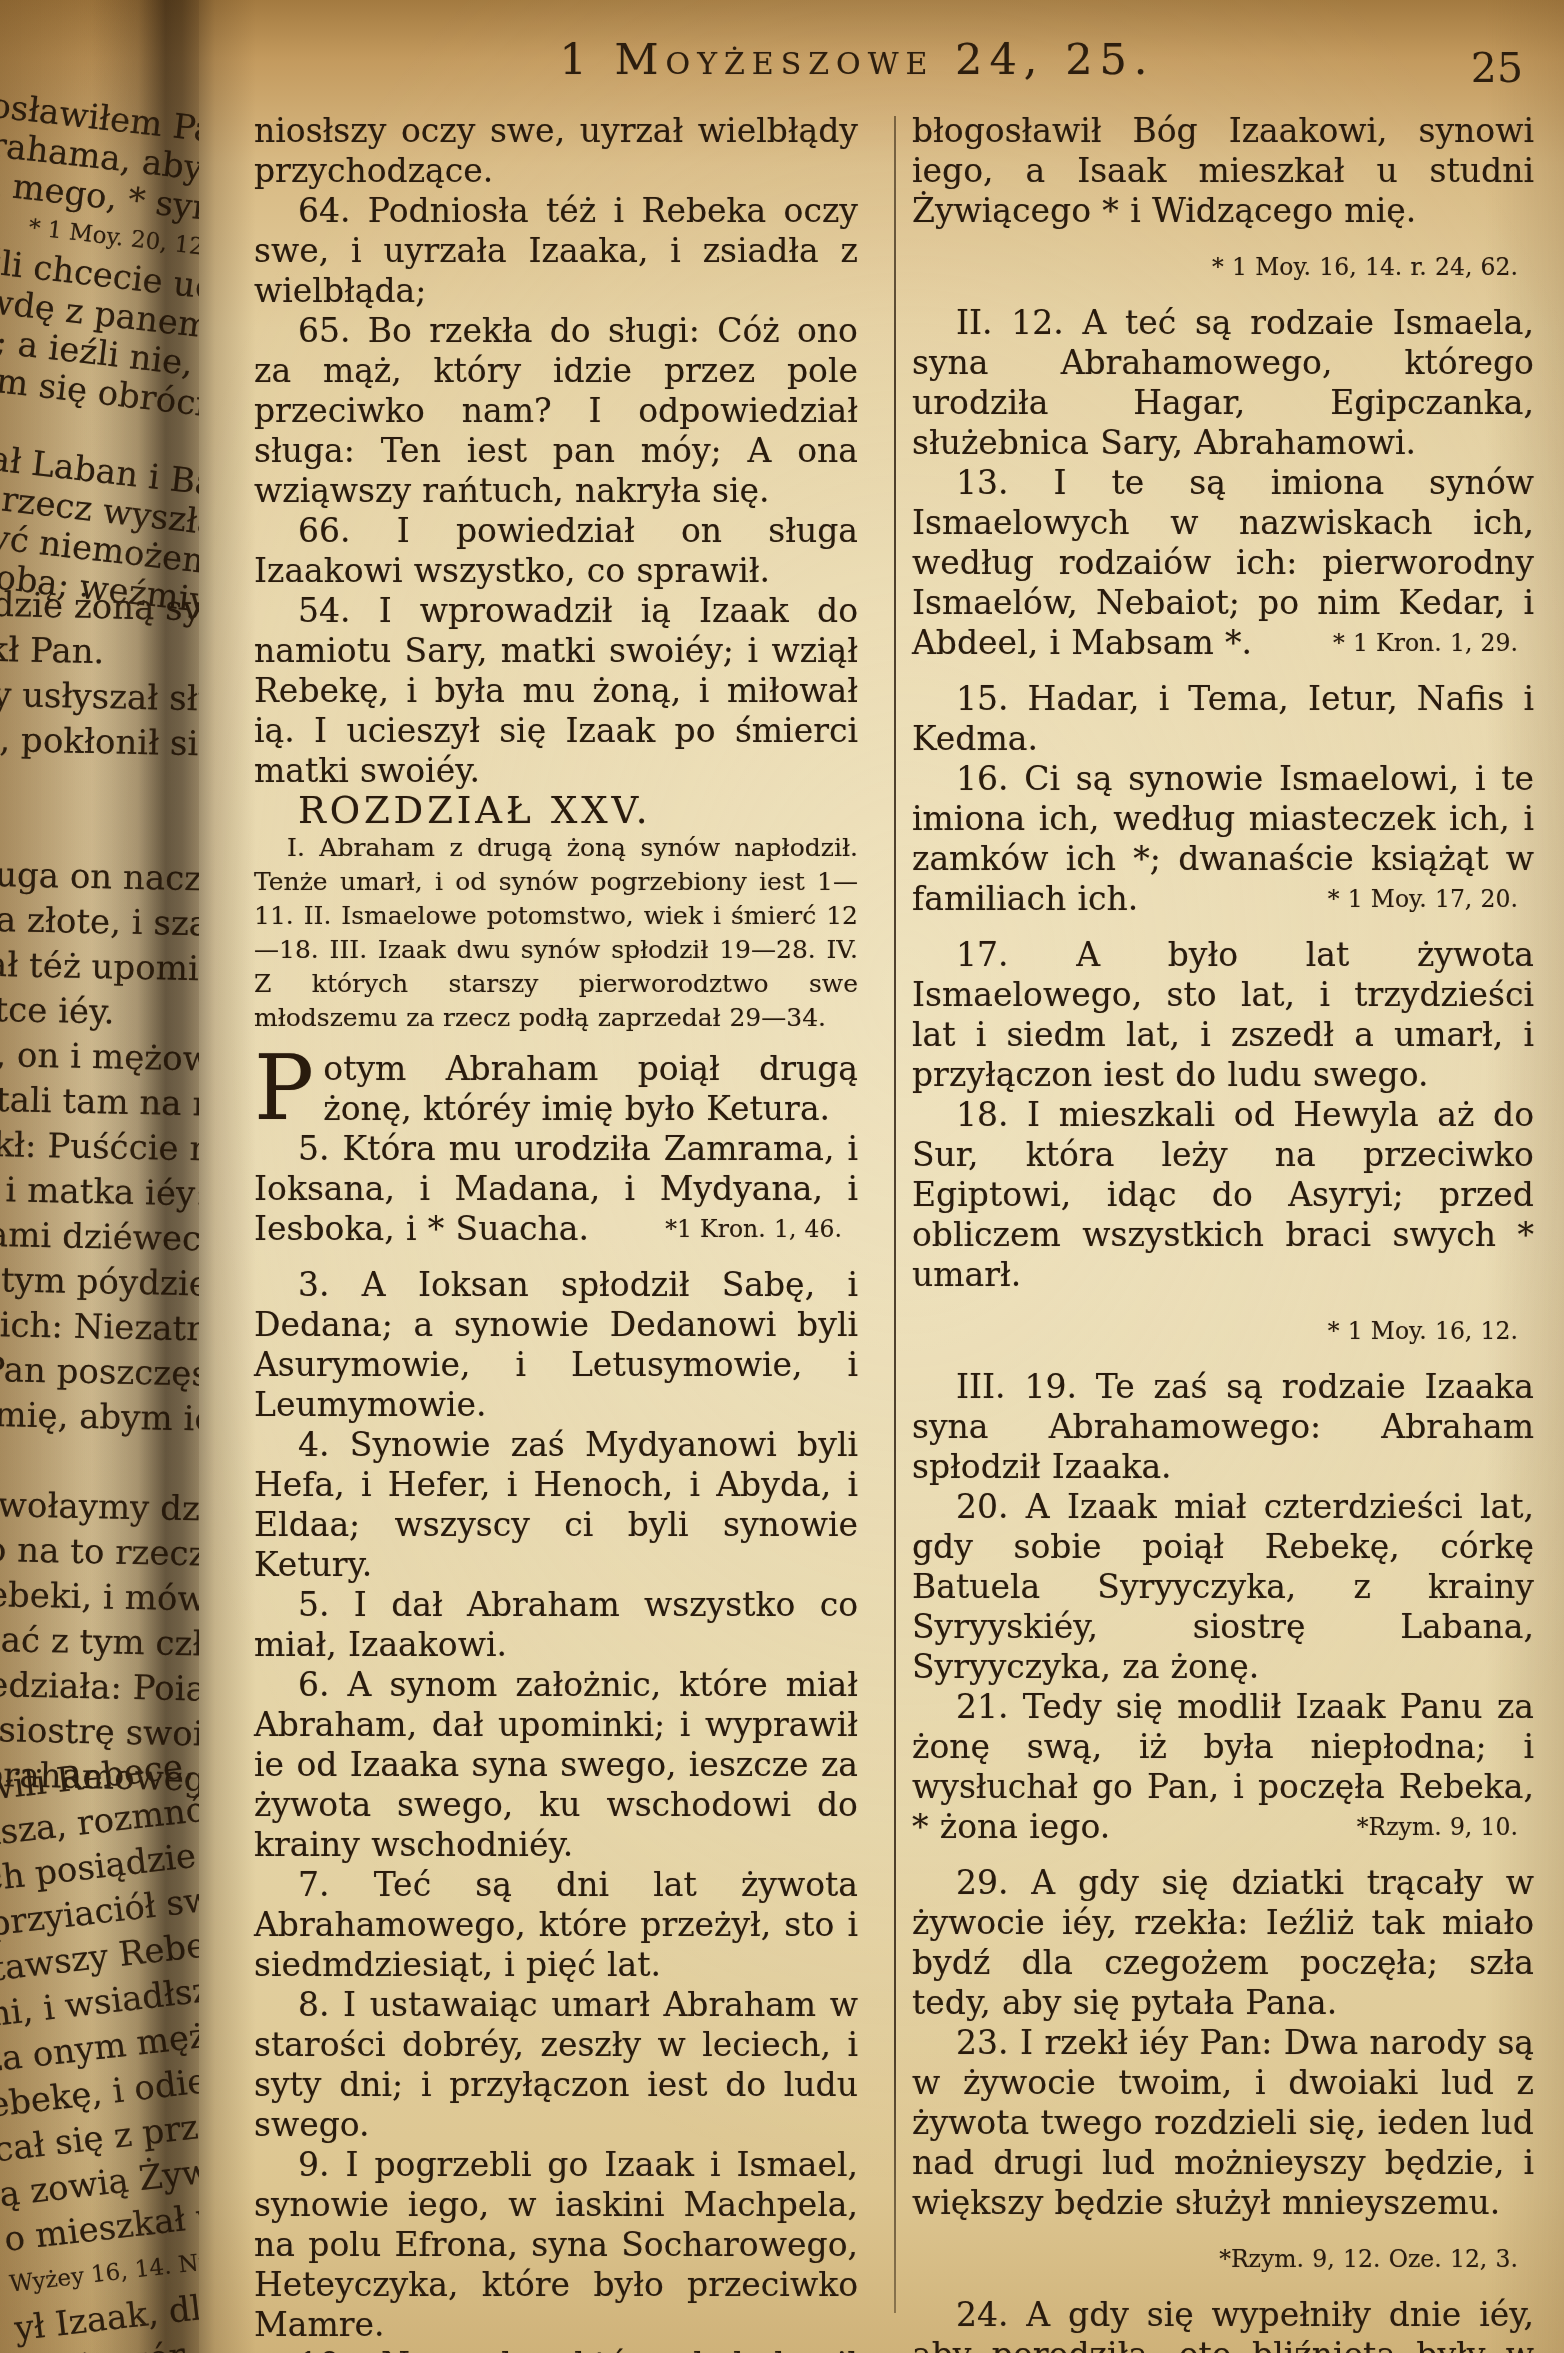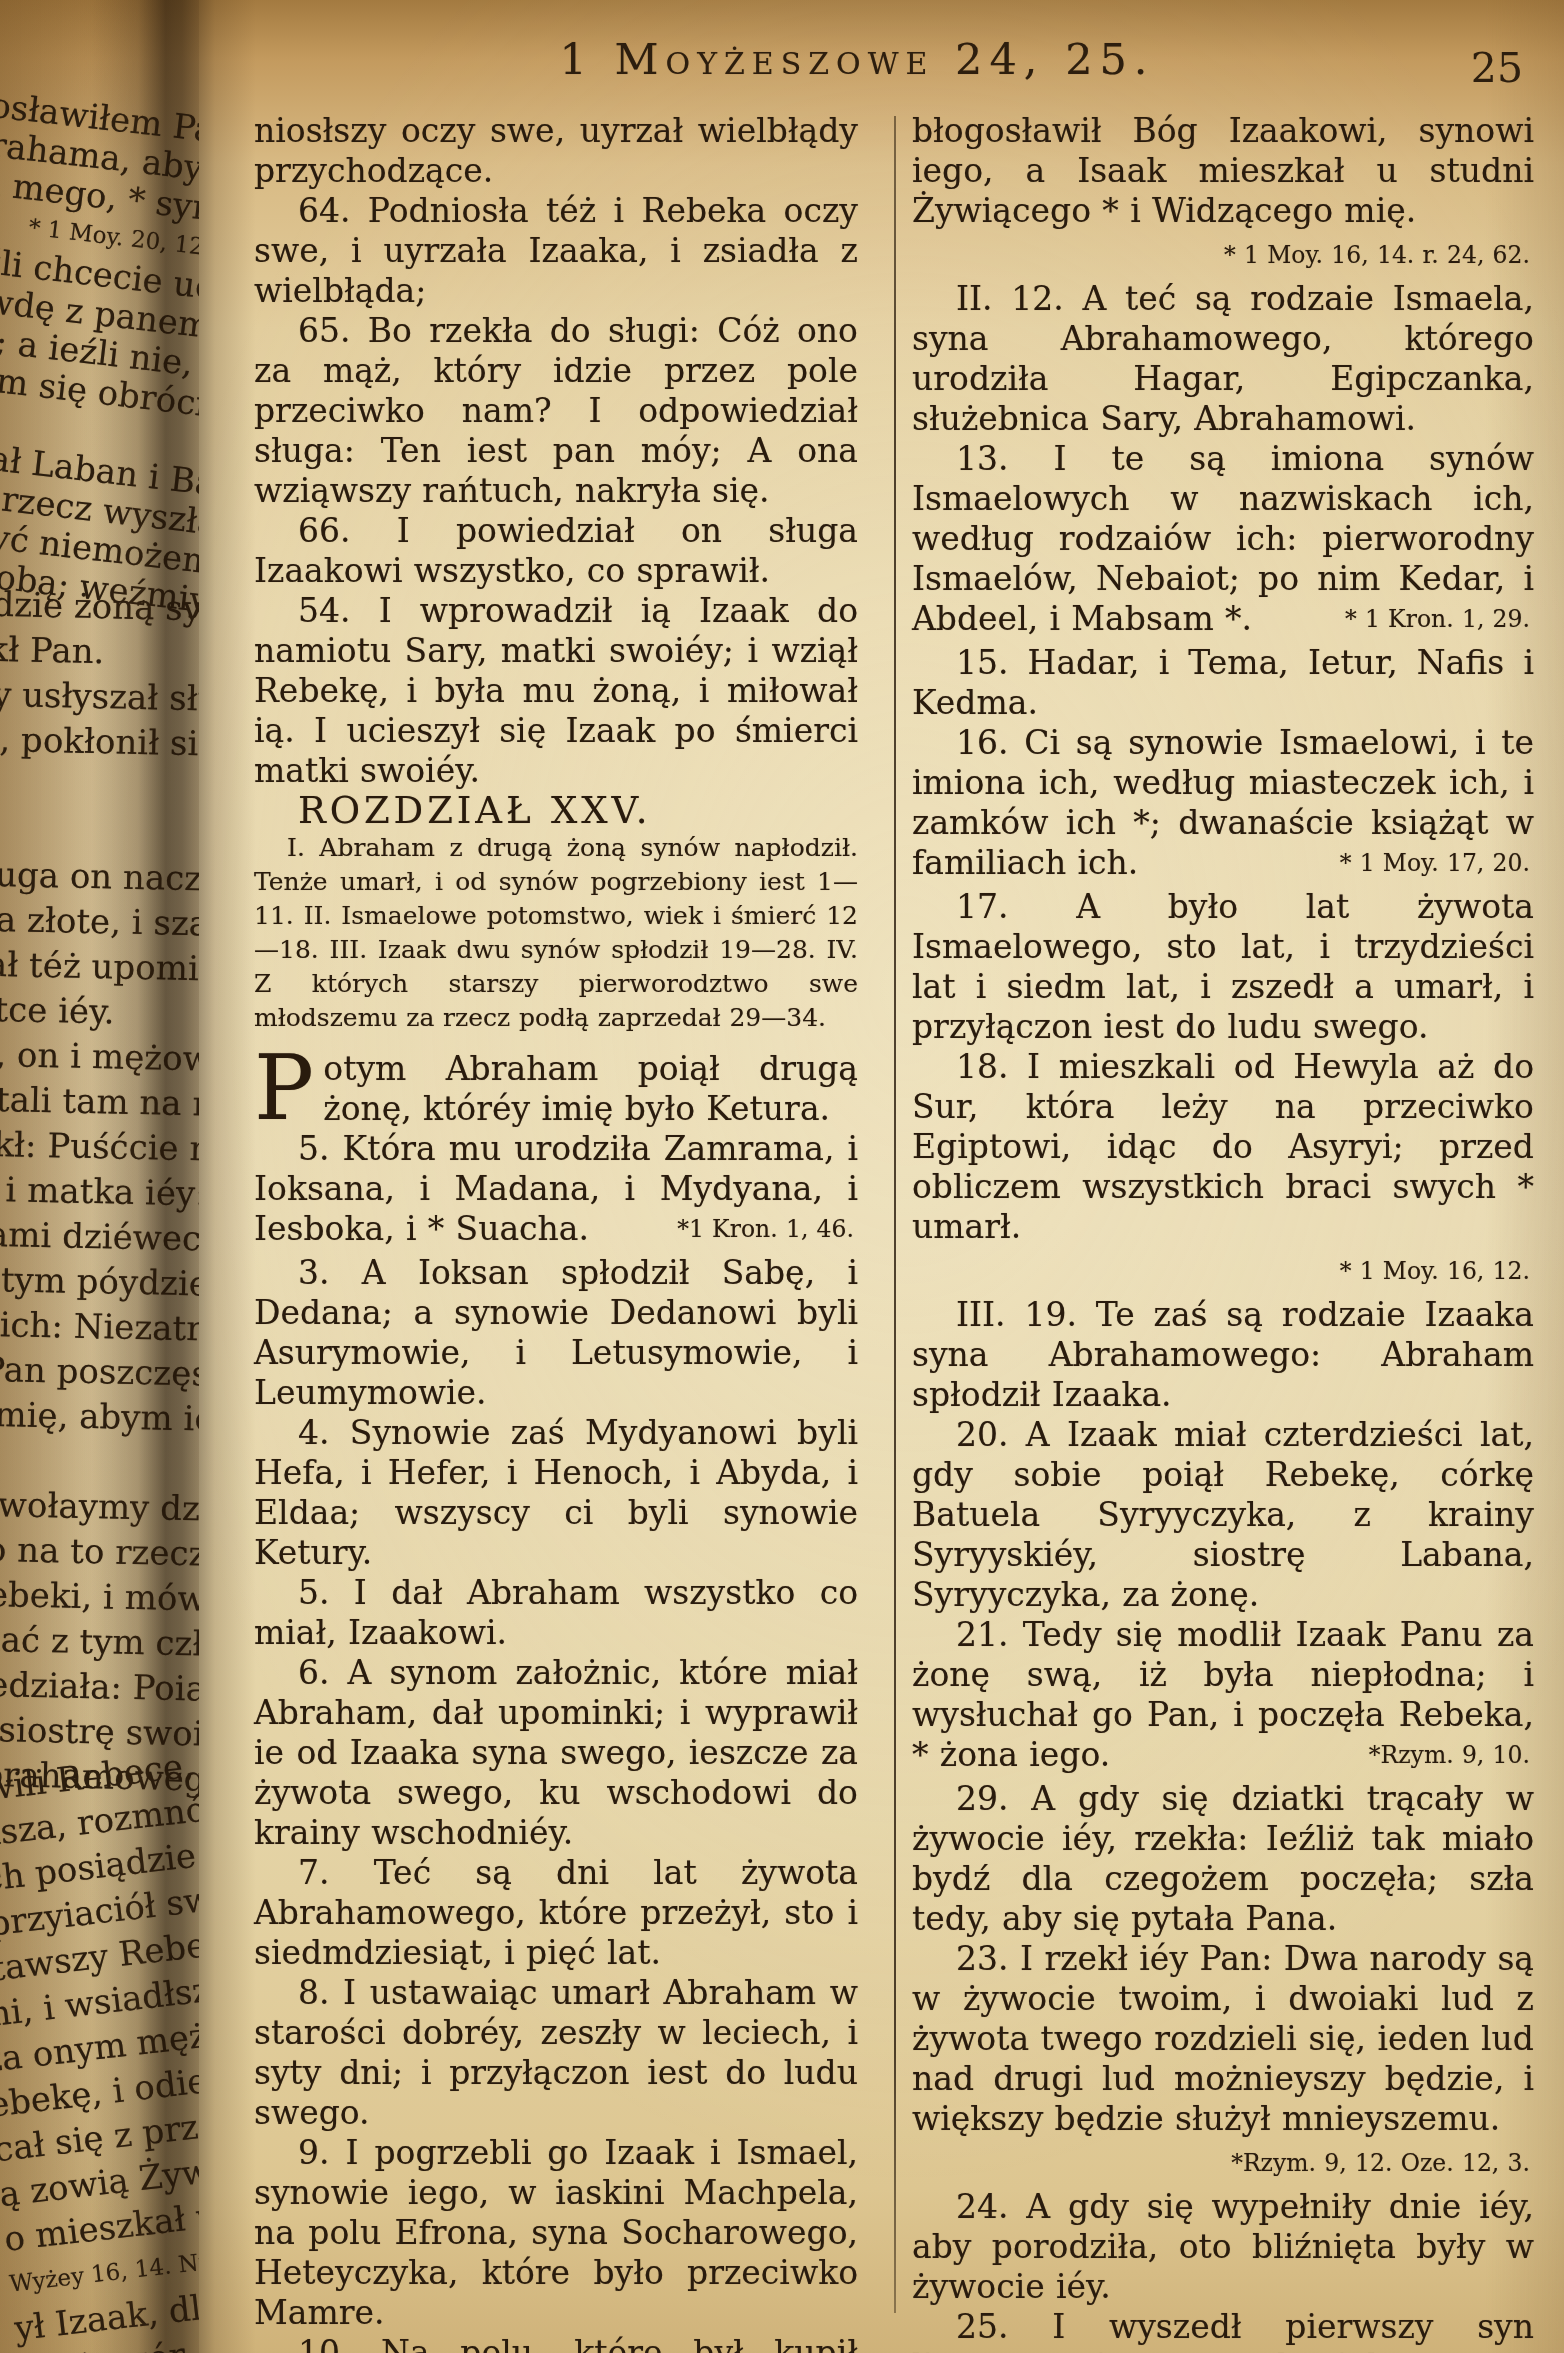--- a/index.html
+++ b/index.html
@@ -38,21 +38,21 @@
   }
   .page-number{position:absolute;top:28px;right:42px;font-size:41px;color:#2d1e0e;margin-top:16px;}
   .col{position:absolute;top:111px;font-size:33px;line-height:40px;text-align:justify;
        word-spacing:0.8px;color:#291b0d;text-shadow:0 0 0.8px rgba(41,27,13,.42);}
   .col1{left:254px;width:604px;}
   .col2{left:912px;width:622px;}
   .divider{position:absolute;left:894px;top:116px;height:2197px;width:2.3px;
        background:linear-gradient(180deg, rgba(50,35,16,.55), rgba(40,26,11,.8) 12%, rgba(40,26,11,.8) 88%, rgba(50,35,16,.45));}
   p.verse{margin:0;text-indent:44px;}
   p.noindent{text-indent:0;}
-  .ref{font-size:23.5px;line-height:40px;text-align:right;margin:4px;}
+  .ref{font-size:23.5px;line-height:40px;text-align:right;margin:16px;}
   .ref.inline{margin-top:-40px;}
   .chapter-heading{margin:23.5px 0 11px 0;text-align:left;font-size:37px;
        letter-spacing:3.9px;text-indent:0;}
   .chapter-summary{font-size:25px;line-height:34px;text-align:justify;margin:0 0 14px 0;
        text-indent:33px;word-spacing:0.8px;}
   .dropcap{float:left;font-size:89px;line-height:69px;padding:4.7px 9.4px 0 0;}
 </style>
 </head>
 <body>
 

